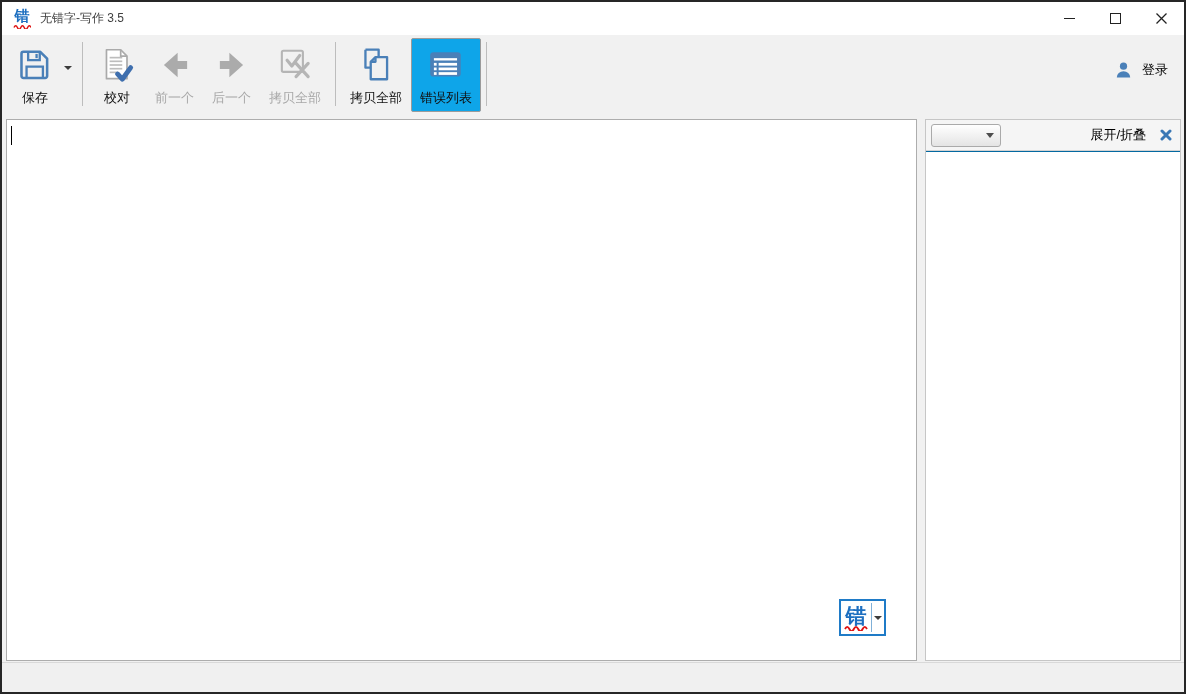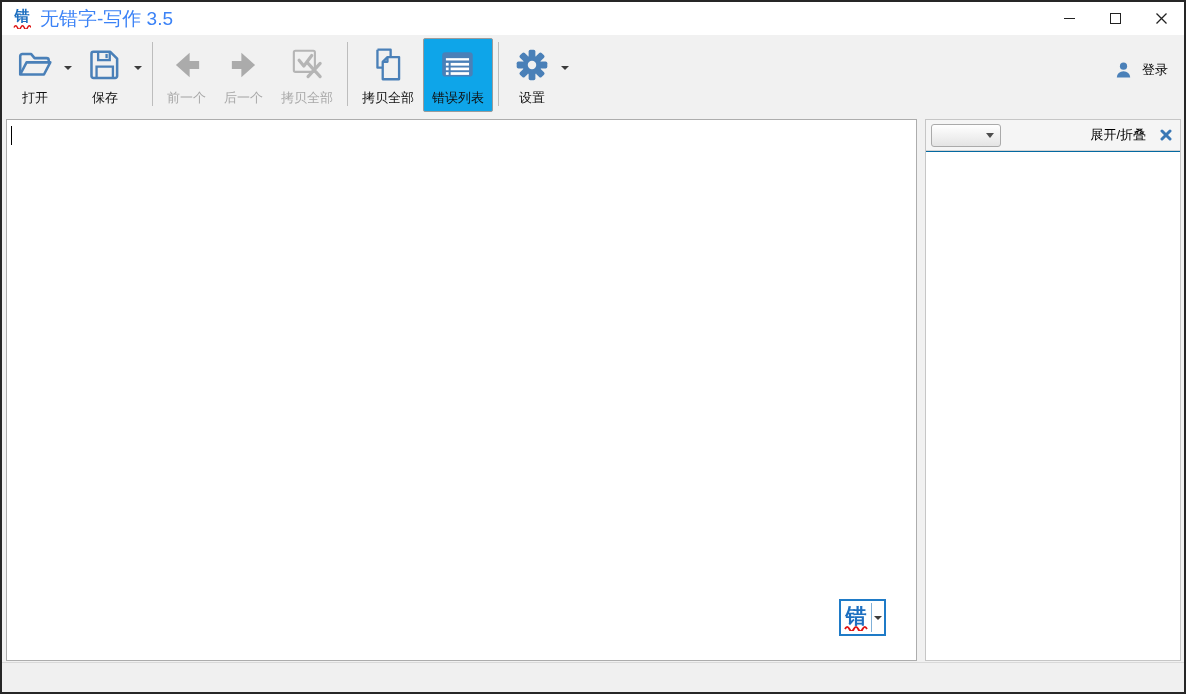--- a/index.html
+++ b/index.html
@@ -12,21 +12,21 @@
   }
 
   
   .titlebar {
     height: 33px; background: #ffffff; display: flex; align-items: center;
     padding-left: 9px; position: relative;
   }
   .app-icon { position: relative; width: 22px; height: 24px; margin-right: 7px; }
   .app-icon .glyph { color: #1d6fc0; font-size: 15px; font-weight: bold; line-height: 17px; display:block; text-align:center; }
   .app-icon svg { position: absolute; left: 2px; bottom: 2px; }
-  .title-text { font-size: 19px; color: #3b82f6; }
+  .title-text { font-size: 12px; color: #404040; }
   .win-controls { position: absolute; right: 0; top: 0; height: 33px; display: flex; }
   .win-btn { width: 46px; height: 33px; display: flex; align-items: center; justify-content: center; }
   .min-glyph { width: 11px; height: 1px; background: #222; }
   .max-glyph { width: 11px; height: 11px; border: 1px solid #222; }
 
   
   .toolbar { height: 82px; display: flex; align-items: flex-start; padding: 3px 0 0 5px; position: relative; }
   .tb-btn {
     display: flex; flex-direction: column; align-items: center;
     padding: 5px 8px 4px 8px; border: 1px solid transparent; border-radius: 2px;
@@ -112,46 +112,53 @@
       <div class="win-btn">
         <svg width="13" height="13" viewBox="0 0 13 13">
           <path d="M1.5 1.5 L11.5 11.5 M11.5 1.5 L1.5 11.5" stroke="#222" stroke-width="1.3"></path>
         </svg>
       </div>
     </div>
   </div>
 
   <div class="toolbar">
 
-    <div class="tb-btn has-dd">
-      <div class="icon-wrap">
-        <svg width="38" height="38" viewBox="0 0 36 36">
-          <path d="M4 27 V9.5 a2 2 0 0 1 2-2 h8.2 l3.4 4 H29 a2 2 0 0 1 2 2 v2.5" fill="none" stroke="#4a80b8" stroke-width="2.4" stroke-linejoin="round"></path>
-          <path d="M4 27 l6-11.5 h22.5 L26.5 27 z" fill="none" stroke="#4a80b8" stroke-width="2.4" stroke-linejoin="round"></path>
-        </svg>
-      </div>
-      <span class="dd-arrow"></span>
-      <span class="tb-label">打开</span>
-    </div>
 
     <div class="tb-btn has-dd">
       <div class="icon-wrap">
         <svg width="38" height="38" viewBox="0 0 36 36">
           <path d="M7 5.5 h16 l6.5 6.5 v16.5 a1.8 1.8 0 0 1-1.8 1.8 H7 a1.8 1.8 0 0 1-1.8-1.8 V7.3 A1.8 1.8 0 0 1 7 5.5 z" fill="none" stroke="#4a80b8" stroke-width="2.4" stroke-linejoin="round"></path>
           <path d="M11.5 5.8 v7.5 h11 V5.8" fill="none" stroke="#4a80b8" stroke-width="2.2"></path>
           <path d="M19.5 7.5 v4" stroke="#4a80b8" stroke-width="2.2"></path>
           <path d="M10 30 V19.5 h15.5 V30" fill="none" stroke="#4a80b8" stroke-width="2.2"></path>
         </svg>
       </div>
       <span class="dd-arrow"></span>
       <span class="tb-label">保存</span>
     </div>
 
     <div class="tb-sep"></div>
 
+    <div class="tb-btn">
+      <div class="icon-wrap">
+        <svg width="40" height="40" viewBox="0 0 38 38">
+          <path d="M9 4.5 h13.5 l6 6 V32 H9 z" fill="#ffffff" stroke="#aaaaaa" stroke-width="1.6" stroke-linejoin="round"></path>
+          <path d="M22.5 4.5 v6 h6" fill="none" stroke="#aaaaaa" stroke-width="1.6"></path>
+          <g stroke="#bdbdbd" stroke-width="1.6">
+            <path d="M12 12 h12"></path>
+              <path d="M12 15.5 h12"></path>
+              <path d="M12 19 h12"></path>
+              <path d="M12 22.5 h12"></path>
+              <path d="M12 26 h8"></path>
+          </g>
+          <path d="M19.5 27.5 l4.5 5 8-11" fill="none" stroke="#3f6fae" stroke-width="4.6" stroke-linecap="round" stroke-linejoin="round"></path>
+        </svg>
+      </div>
+      <span class="tb-label">校对</span>
+    </div>
 
     <div class="tb-btn disabled">
       <div class="icon-wrap">
         <svg width="38" height="38" viewBox="0 0 36 36">
           <path d="M20.5 6.5 L7.5 18 l13 11.5 v-7.8 h9 v-7.4 h-9 z" fill="#ababab"></path>
         </svg>
       </div>
       <span class="tb-label">前一个</span>
     </div>
 
@@ -202,40 +209,20 @@
             <rect x="7.5" y="24.8" width="2.6" height="2.6"></rect>
               <rect x="12" y="24.8" width="17.5" height="2.6"></rect>
           </g>
         </svg>
       </div>
       <span class="tb-label">错误列表</span>
     </div>
 
     <div class="tb-sep"></div>
 
-    <div class="tb-btn has-dd">
-      <div class="icon-wrap">
-        <svg width="38" height="38" viewBox="0 0 36 36">
-          <g fill="#4a80b8">
-            <circle cx="18" cy="18" r="9"></circle>
-            <rect x="14.8" y="3.5" width="6.4" height="7" rx="1.6"></rect>
-            <rect x="14.8" y="25.5" width="6.4" height="7" rx="1.6"></rect>
-            <rect x="14.8" y="3.5" width="6.4" height="7" rx="1.6" transform="rotate(45 18 18)"></rect>
-            <rect x="14.8" y="25.5" width="6.4" height="7" rx="1.6" transform="rotate(45 18 18)"></rect>
-            <rect x="14.8" y="3.5" width="6.4" height="7" rx="1.6" transform="rotate(90 18 18)"></rect>
-            <rect x="14.8" y="25.5" width="6.4" height="7" rx="1.6" transform="rotate(90 18 18)"></rect>
-            <rect x="14.8" y="3.5" width="6.4" height="7" rx="1.6" transform="rotate(135 18 18)"></rect>
-            <rect x="14.8" y="25.5" width="6.4" height="7" rx="1.6" transform="rotate(135 18 18)"></rect>
-          </g>
-          <circle cx="18" cy="18" r="4" fill="#f1f1f1"></circle>
-        </svg>
-      </div>
-      <span class="dd-arrow"></span>
-      <span class="tb-label">设置</span>
-    </div>
 
     <div class="login">
       <svg width="15" height="16" viewBox="0 0 15 16">
         <circle cx="7.5" cy="4.2" r="3.6" fill="#4a80b8"></circle>
         <path d="M0.8 15.5 a6.7 6.3 0 0 1 13.4 0 z" fill="#4a80b8"></path>
       </svg>
       <span class="login-label">登录</span>
     </div>
   </div>
 

